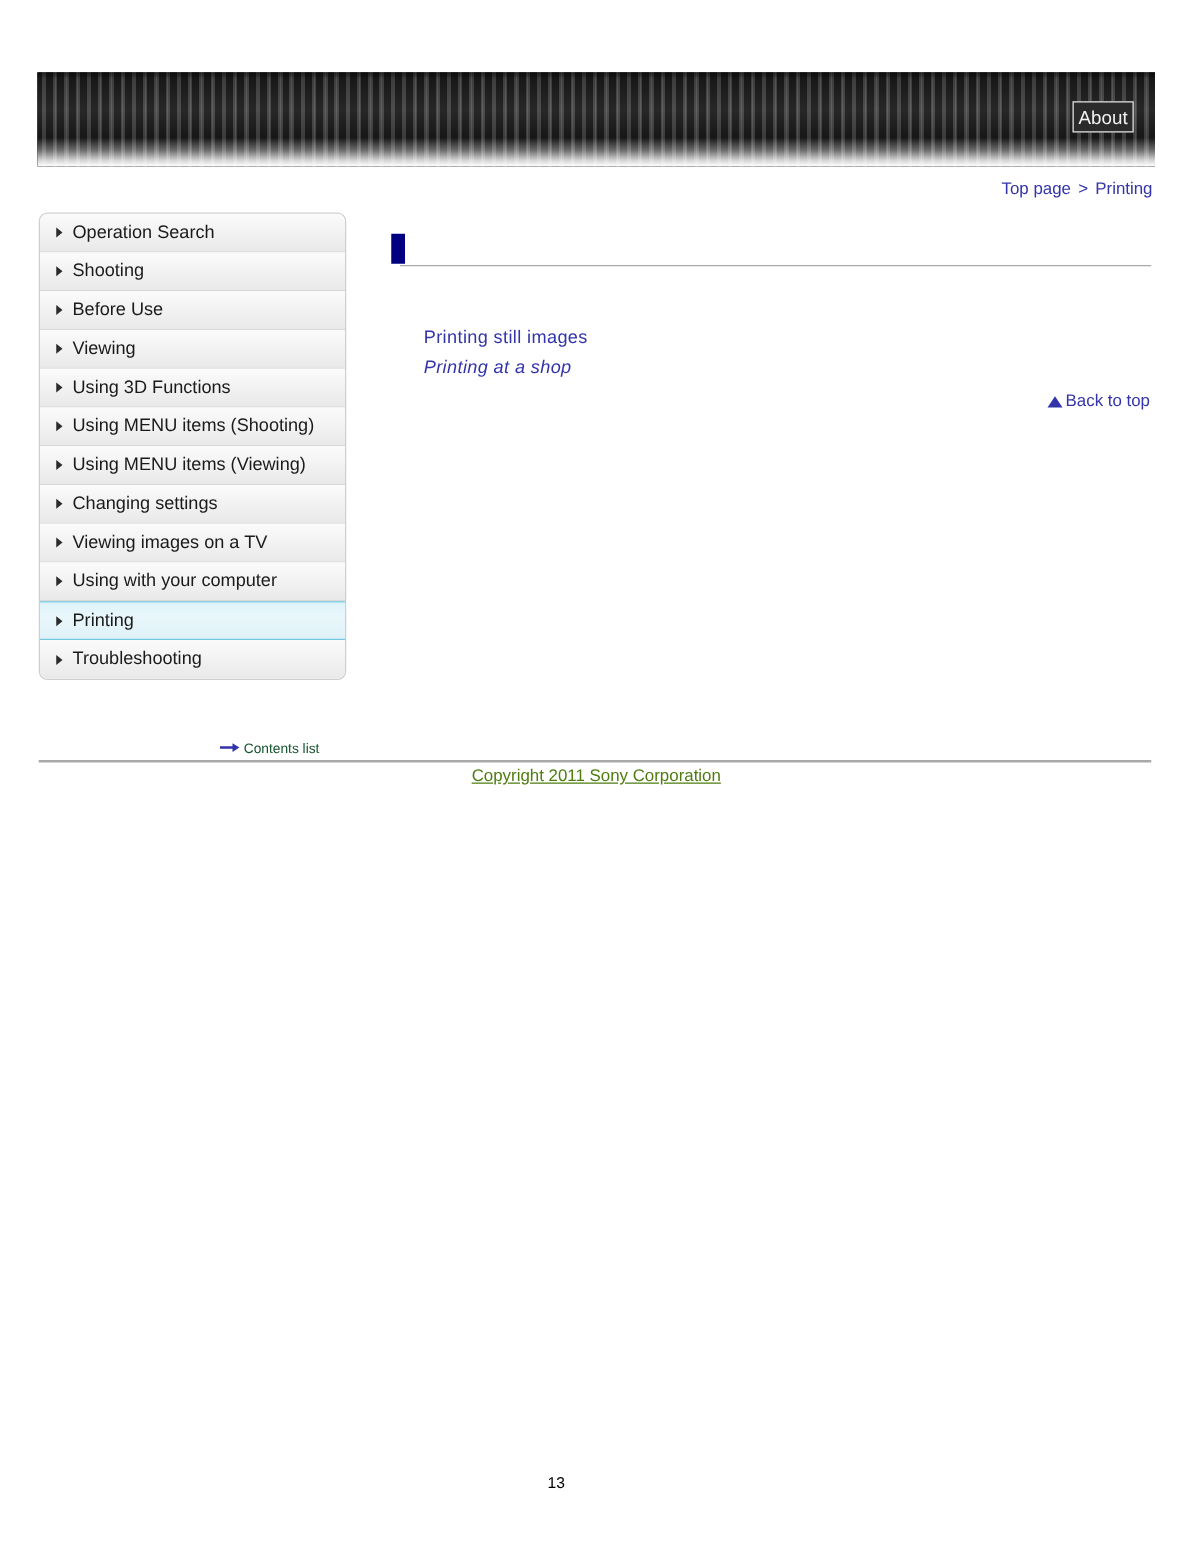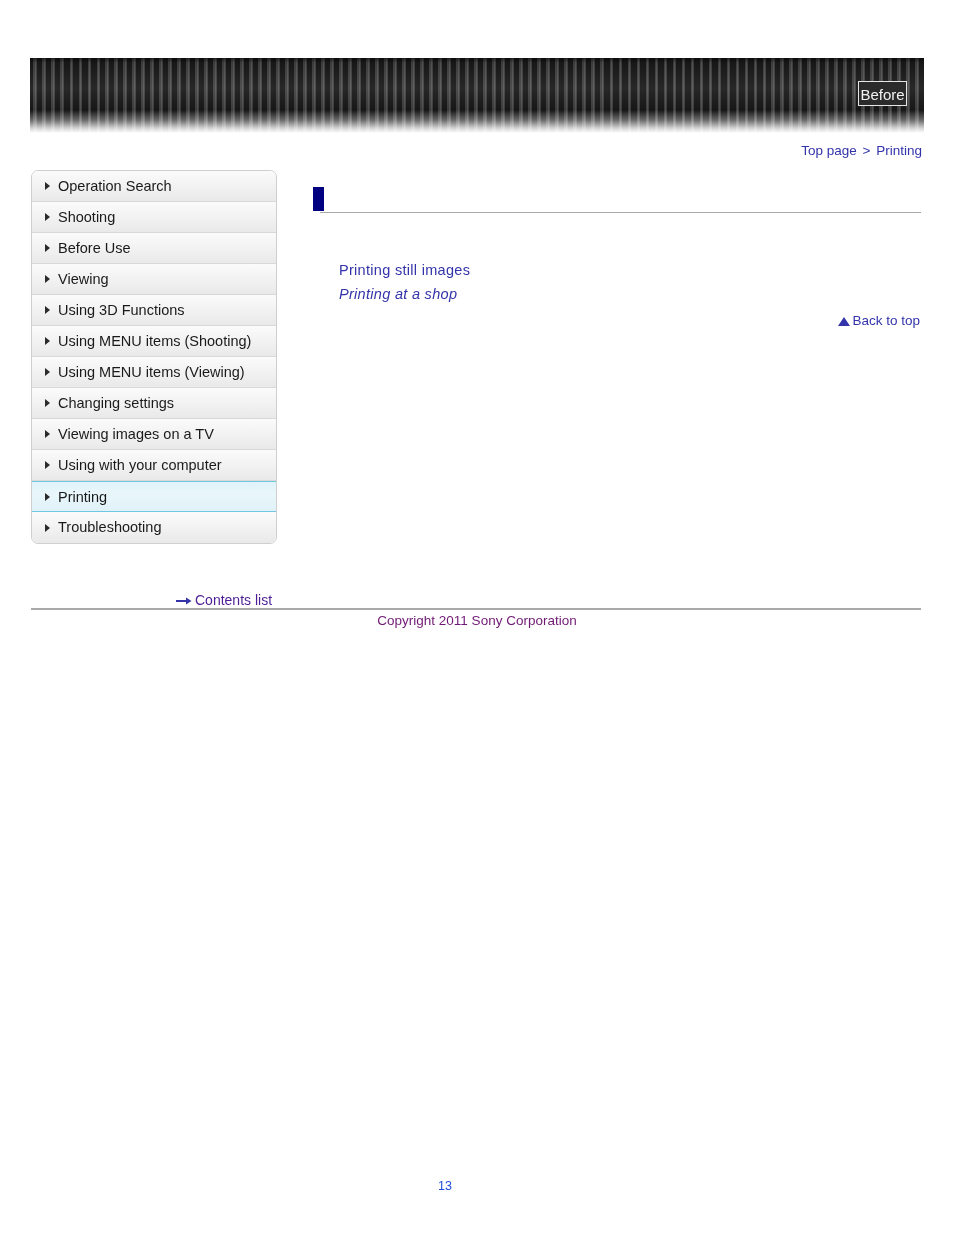--- a/index.html
+++ b/index.html
@@ -143,22 +143,22 @@
     border-top: 1px solid #6fc8e0;
     border-bottom: 1px solid #6fc8e0;
     color: #1a1a1a;
   }
 
   
   #contents-list-link {
     position: absolute;
     left: 176px;
     top: 592px;
-    font-size: 14px;
-    color: #4c1d95;
+    font-size: 11px;
+    color: #14532d;
     cursor: pointer;
     white-space: nowrap;
   }
   #contents-list-link .arrow-icon {
     display: inline-block;
     width: 16px;
     height: 10px;
     position: relative;
     top: 1px;
     margin-right: 3px;
@@ -232,39 +232,40 @@
     height: 2px;
     background: #a9a9a9;
   }
   #copyright {
     position: absolute;
     left: 0;
     top: 613px;
     width: 954px;
     text-align: center;
     font-size: 13.5px;
-    color: #701a75;
+    color: #4d7c0f;
+    text-decoration: underline;
   }
   #page-number {
     position: absolute;
     left: 0;
     top: 1179px;
     width: 890px;
     text-align: center;
     font-size: 12.5px;
-    color: #1d4ed8;
+    color: #000000;
   }
 </style>
 </head>
 <body>
 
 <div id="header-banner"></div>
 <div id="header-stripes"></div>
 <div id="header-shade"></div>
-<div id="print-button">Before</div>
+<div id="print-button">About</div>
 
 <div id="breadcrumb">
   <span class="crumb-link">Top page</span>
   <span class="crumb-sep">&gt;</span>
   <span class="crumb-link">Printing</span>
 </div>
 
 <div id="sidebar">
   <div class="nav-item">
     <span class="bullet"></span>

